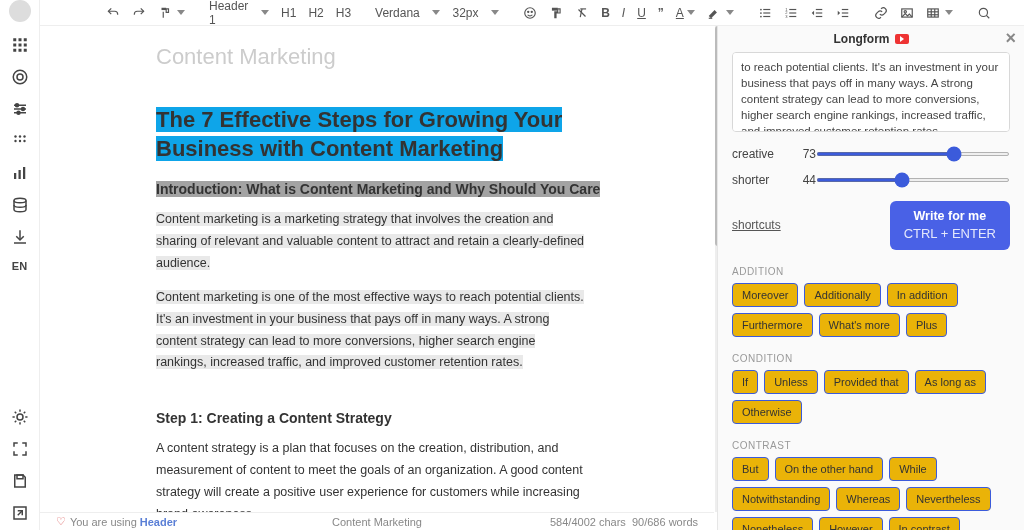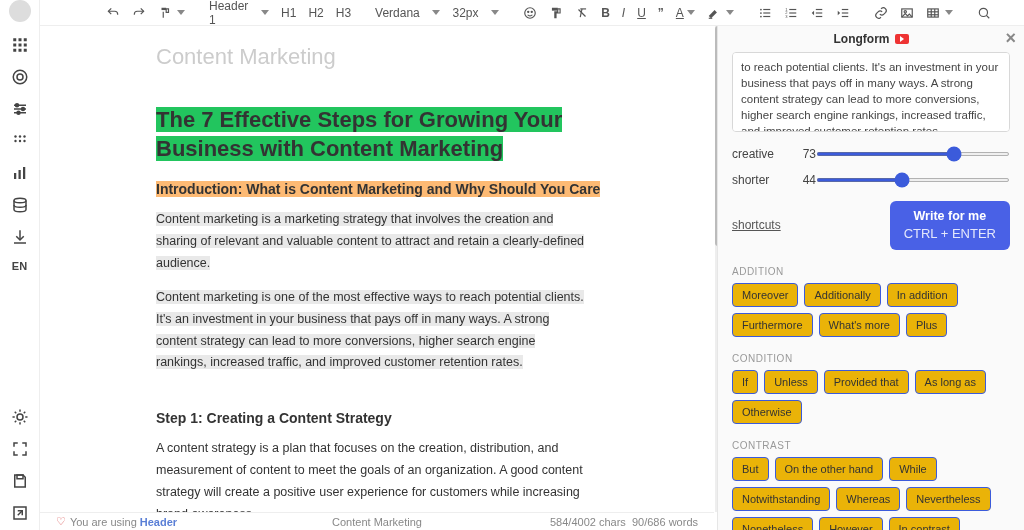--- a/index.html
+++ b/index.html
@@ -9,22 +9,22 @@
 .topbar .tb-item { cursor: pointer; display: flex; align-items: center; gap: 3px; }
 .topbar .tb-item svg { width: 14px; height: 14px; }
 .topbar .dd { color: #555; }
 .left-rail { position: absolute; top: 0; left: 0; bottom: 0; width: 40px; display: flex; flex-direction: column; align-items: center; padding-top: 0; gap: 14px; border-right: 1px solid #eee; background:#fff; }
 .left-rail .avatar { width: 22px; height: 22px; border-radius: 50%; background: #ddd; }
 .left-rail .licon { width: 18px; height: 18px; color: #444; cursor: pointer; }
 .left-rail .spacer { flex: 1; }
 .left-rail .lang { font-size: 11px; font-weight: bold; color: #444; cursor: pointer; }
 .editor { position: absolute; top: 26px; left: 40px; right: 310px; bottom: 18px; overflow: hidden; padding: 18px 0 0 116px; }
 .editor .doctitle { font-size: 22px; color: #ccc; margin-bottom: 36px; }
-.editor h1 { font-size: 22px; font-weight: bold; line-height: 1.3; background: #22c55e; display: inline; box-decoration-break: clone; -webkit-box-decoration-break: clone; }
-.editor h2 { font-size: 14px; font-weight: bold; margin-top: 18px; background: #fdba74; display: inline-block; }
+.editor h1 { font-size: 22px; font-weight: bold; line-height: 1.3; background: #0ea5e9; display: inline; box-decoration-break: clone; -webkit-box-decoration-break: clone; }
+.editor h2 { font-size: 14px; font-weight: bold; margin-top: 18px; background: #a3a3a3; display: inline-block; }
 .editor p { font-size: 12.5px; line-height: 1.75; margin-top: 12px; max-width: 430px; color: #333; }
 .editor p.hl span { background: #e9e9e9; }
 .statusbar { position: absolute; bottom: 0; left: 40px; right: 310px; height: 18px; display: flex; align-items: center; font-size: 11px; color: #888; padding: 0 16px; border-top: 1px solid #eee; background: #fff; }
 .statusbar .heart { color: #d66; margin-right: 4px; }
 .statusbar .brand { color: #5a7fd6; font-weight: bold; margin-left: 3px; }
 .statusbar .center { position: absolute; left: 50%; transform: translateX(-50%); }
 .statusbar .right { margin-left: auto; }
 .panel { position: absolute; top: 26px; right: 0; bottom: 0; width: 307px; border-left: 1px solid #e6e6e6; background: #fafafa; display: flex; flex-direction: column; }
 .panel-head { display: flex; align-items: center; justify-content: center; height: 26px; font-size: 12px; font-weight: bold; position: relative; }
 .panel-head .yt { display:inline-block; width:14px; height:10px; background:#e33; border-radius:2px; margin-left:5px; position:relative; }

